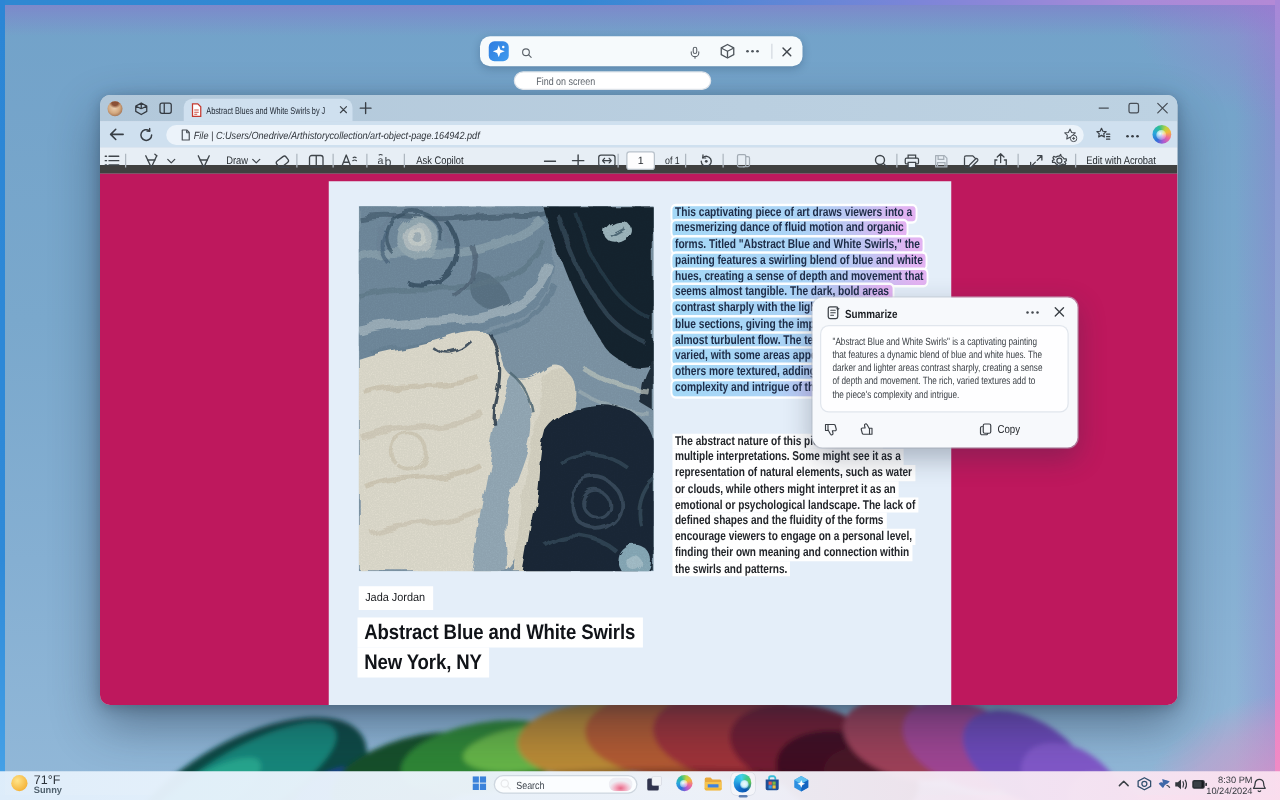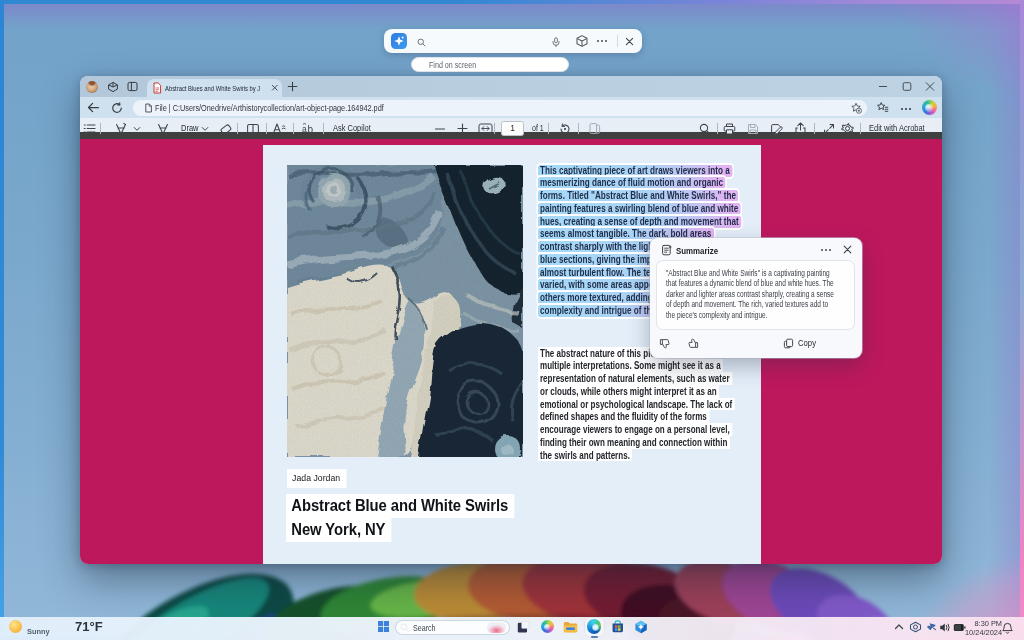--- a/index.html
+++ b/index.html
@@ -47,21 +47,21 @@
     overflow:hidden; }
   #tabbar { position:absolute; left:0; top:0; width:100%; height:21px;
     background:linear-gradient(90deg,#b2c8da,#bacfe0 60%,#bdd2e2); }
   #tab { position:absolute; left:66.8px; top:2.5px; width:135px; height:18.5px;
     background:#cfe0ef; border-radius:7px 7px 0 0; }
   #tab .ttl { position:absolute; left:18px; top:5px; font-size:7.8px; color:#1d2530; white-space:nowrap; width:128px; overflow:hidden;
     transform:scaleX(.75); transform-origin:0 50%; }
   .wbtn { position:absolute; top:0px; width:14px; height:21px; color:#474e56; }
   #addrbar { position:absolute; left:0; top:21px; width:100%; height:21px; background:#cfe0ef; }
   #urlpill { position:absolute; left:53.4px; top:2.5px; width:734px; height:16px;
-    background:#ecf3fa; border-radius:8px; }
+    background:#ecf3fa; border-radius:8px;font-style:italic; }
   #urlpill .u { position:absolute; left:22px; top:3.8px; font-size:8.3px; color:#30353b;
     transform:scaleX(.88); transform-origin:0 0; white-space:nowrap; }
   #toolbar { position:absolute; left:0; top:42px; width:100%; height:21px; background:#e7eef5;
     border-bottom:7px solid #404040; }
   .tbtxt { position:absolute; top:5.2px; font-size:8.8px; color:#272c31;
     transform:scaleX(.85); transform-origin:0 50%; white-space:nowrap; }
   .tsep { position:absolute; top:5px; width:1px; height:11px; background:#aeb7c0; }
   #pagebox { position:absolute; left:421px; top:2.8px; width:23px; height:15px; background:#fdfdfe;
     border:1px solid #b9c2cb; border-radius:2.5px; font-size:8.5px; color:#25292e; text-align:center; line-height:13px; }
   #content { position:absolute; left:0; top:63px; width:100%; height:425px; background:#be185d; }
@@ -99,21 +99,21 @@
   #pbody .t { position:absolute; left:9px; top:6.5px; width:234px; font-size:8.4px; color:#3b4046; line-height:10.6px;
     transform:scaleX(.78); transform-origin:0 0; }
   #popup .copy { position:absolute; left:148px; top:100px; font-size:9.2px; color:#26292e;
     transform:scaleX(.84); transform-origin:0 50%; }
 
   
   #taskbar { position:absolute; left:0; top:617px; width:1024px; height:23px;
     background:linear-gradient(90deg, rgba(226,239,251,.97) 0%, rgba(235,244,252,.97) 30%, rgba(241,245,251,.96) 55%, rgba(247,235,245,.95) 78%, rgba(250,224,239,.96) 100%); }
   #tb-sun { position:absolute; left:9px; top:620px; width:13px; height:13px; border-radius:50%;
     background:radial-gradient(circle at 38% 35%, #ffe48a, #f5b63e 70%, #eda32e); }
-  #tb-t1 { position:absolute; left:27px; top:618.5px; font-size:13px; font-weight:bold; color:#2c333b;margin-left:48px; }
+  #tb-t1 { position:absolute; left:27px; top:618.5px; font-size:10px; font-weight:normal; color:#2c333b; }
   #tb-t2 { position:absolute; left:27px; top:627px; font-size:7.4px; color:#50616e;font-weight:bold; }
   #sch { position:absolute; left:395px; top:619.5px; width:114.5px; height:15px; border-radius:8px;
     background:rgba(253,254,255,.88); border:1px solid rgba(170,182,196,.55); }
   #sch .s { position:absolute; left:17px; top:2px; font-size:8.4px; color:#3f464e;
     transform:scaleX(.85); transform-origin:0 50%; }
   #schimg { position:absolute; right:3px; top:1.8px; width:19px; height:11px; border-radius:5.5px;
     background:radial-gradient(9px 6px at 50% 78%, #e86a8a 0%, #f2a7bc 45%, rgba(242,200,215,.9) 70%, rgba(238,238,244,.95) 100%),
                linear-gradient(#eef0f5,#e9e4ee); overflow:hidden; }
   #edgepill { position:absolute; left:584.5px; top:618px; width:19px; height:17.5px; border-radius:4px;
     background:rgba(255,255,255,.38); box-shadow:0 0 0 .5px rgba(165,177,190,.3); }

